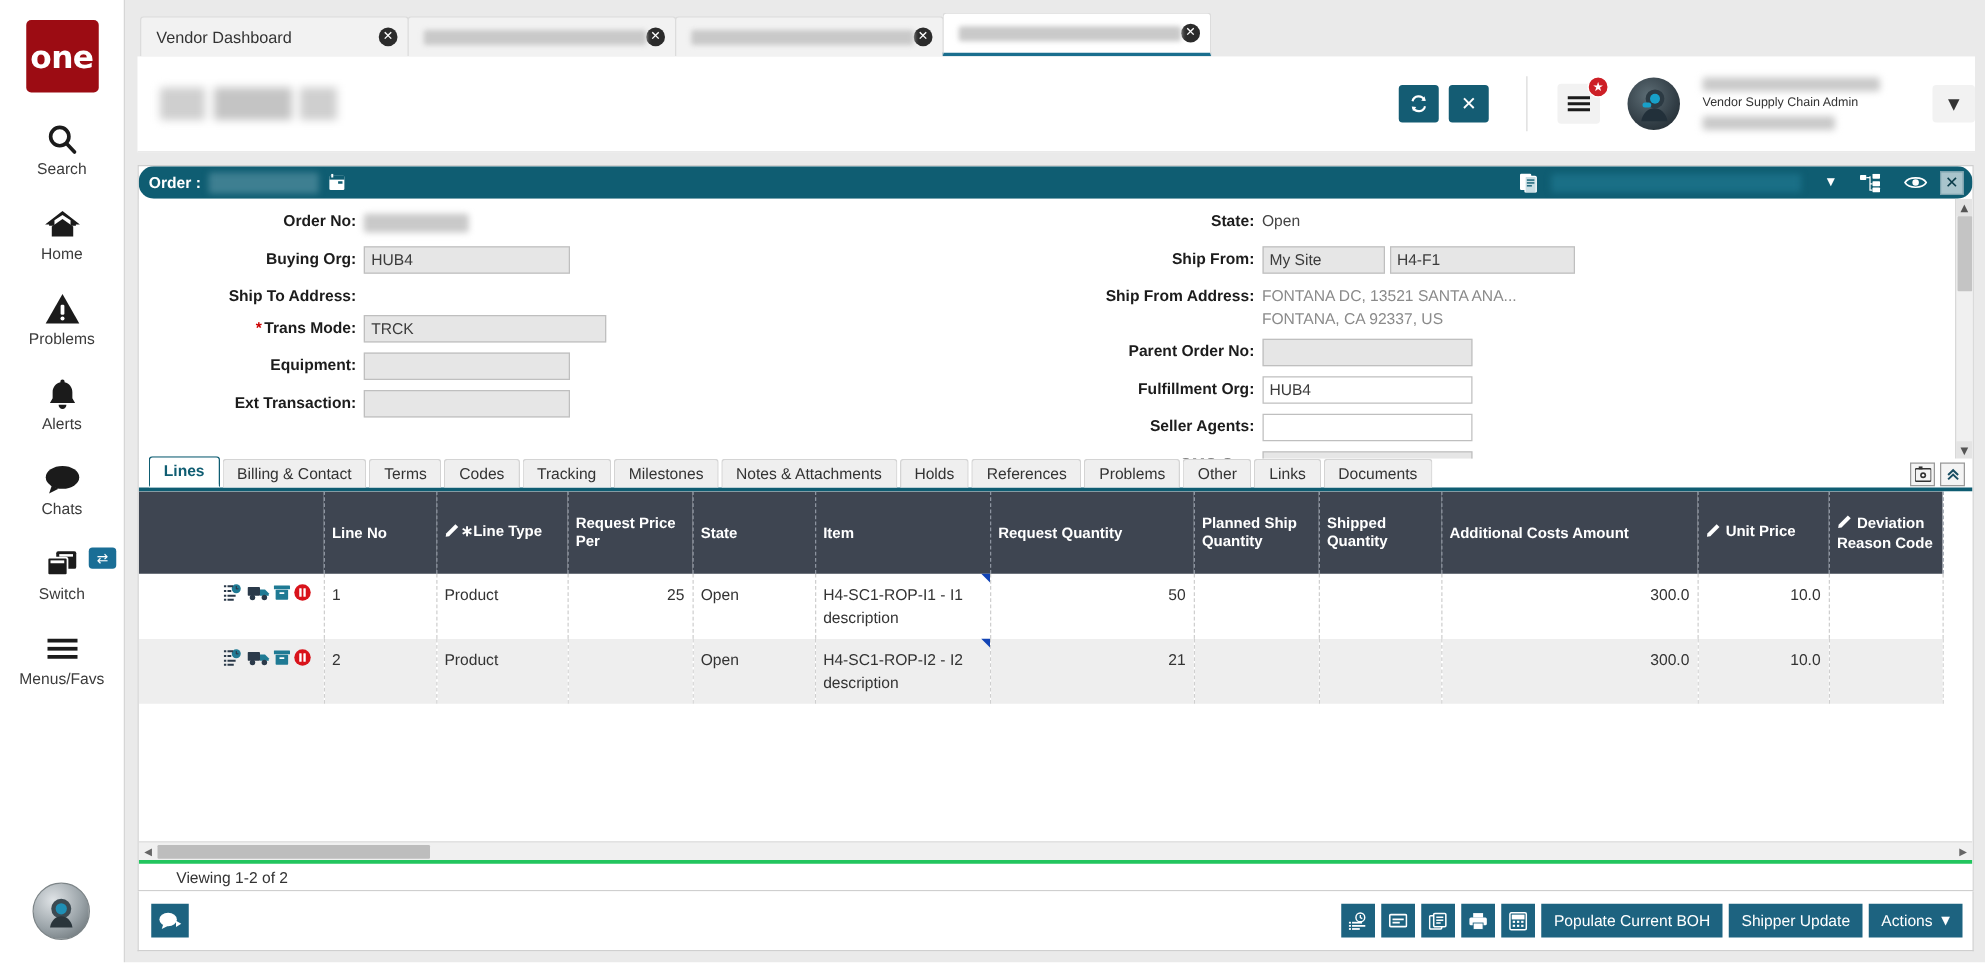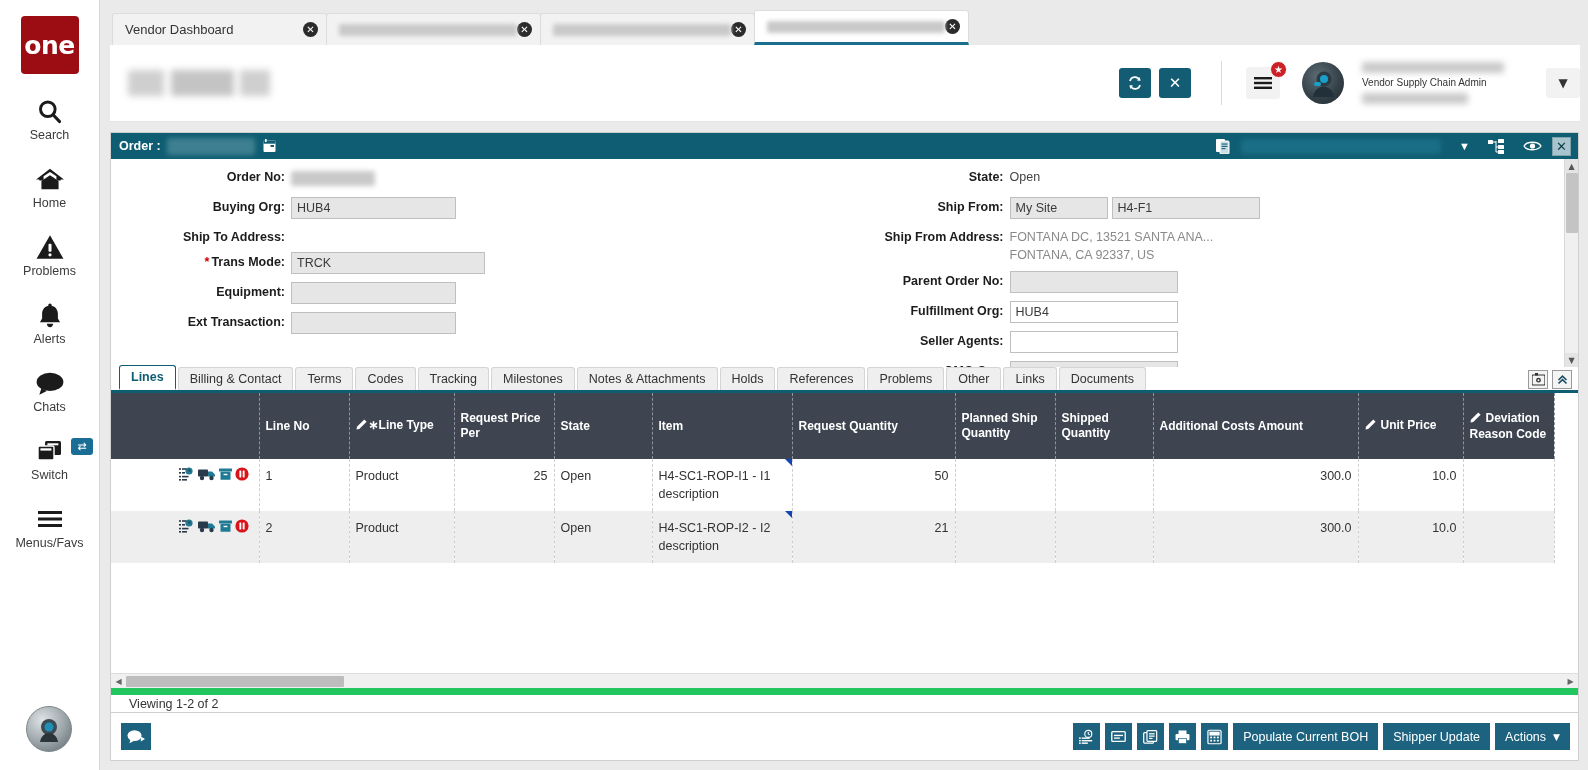--- a/index.html
+++ b/index.html
@@ -132,21 +132,21 @@
 
   
   #orderpanel {
     margin: 10px 9px 0 10px; background: #fff;
     border: 1px solid #cfcfcf; flex: 1 1 auto;
     display: flex; flex-direction: column; overflow: hidden;
   }
   #order-titlebar {
     height: 26px; background: #0f5d72; color: #fff;
     display: flex; align-items: center; padding: 0 3px 0 8px;
-    font-size: 12.5px; font-weight: bold; position: relative;
+    font-size: 12.5px; font-weight: bold; position: relative; border-radius: 12px;
   }
   #order-title-redact {
     width: 88px; height: 17px; margin-left: 6px; background: #3e7f91;
     filter: blur(2.5px); border-radius: 2px;
   }
   .tb-ico { margin-left: 8px; color: #ffffff; display: flex; align-items: center; cursor: pointer;}
   #order-tb-right { margin-left: auto; display: flex; align-items: center; gap: 10px; padding-right: 4px; }
   #order-tb-redact { width: 200px; height: 15px; background: #1a6f86; filter: blur(2.5px); border-radius:2px; }
   #order-close {
     width: 19px; height: 19px; background: #a9c4cc; color: #0b3c4a;
@@ -228,22 +228,22 @@
   .rowicons { display: flex; gap: 3px; align-items: center; justify-content: flex-end; padding-right: 4px;}
   .linkcell { color: #5b6670; }
   #hscroll {
     height: 15px; background: #f0f0f0; border-top: 1px solid #ddd;
     display: flex; align-items: center; position: relative;
   }
   #hscroll .harrow { width: 15px; text-align: center; font-size: 8px; color: #666; cursor: pointer;
     font-family: "DejaVu Sans", sans-serif;}
   #hscroll .hthumb { height: 11px; width: 218px; background: #bdbdbd; border-radius: 1px; cursor: pointer; }
   #hscroll .harrow.right { position: absolute; right: 0; }
-  #viewing { height: 24px; display: flex; align-items: center; padding-left: 18px;
-    font-size: 12.5px; color: #333; background: #fff; border-top: 7px solid #22c55e; }
+  #viewing { height: 24px; display: flex; align-items: center; padding-left: 30px;
+    font-size: 12.5px; color: #333; background: #fff; border-top: 3px solid #22c55e; }
 
   
   #footer {
     height: 48px; margin: 0 9px 9px 10px; background: #fff;
     border: 1px solid #cfcfcf; border-top: none;
     display: flex; align-items: center; padding: 0 8px 0 10px;
   }
   #chatbtn {
     width: 30px; height: 27px; background: #1d6380; color: #fff;
     display: flex; align-items: center; justify-content: center; cursor: pointer;

